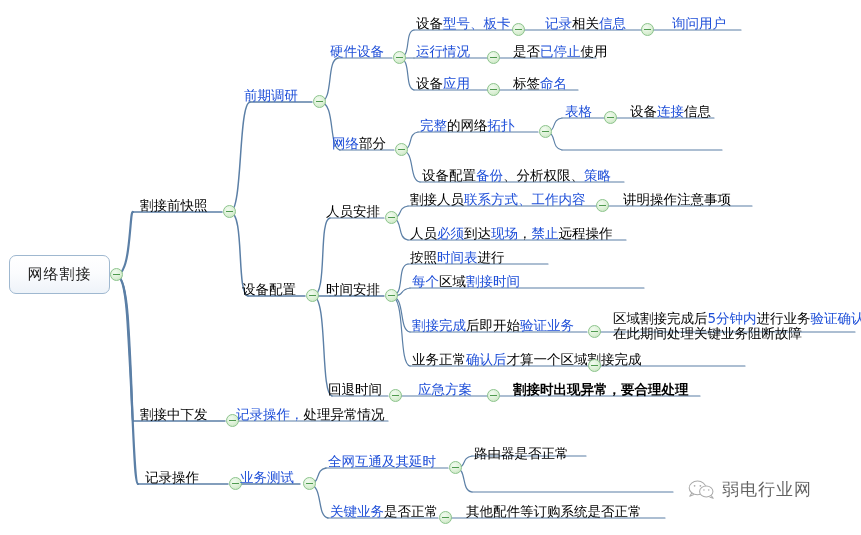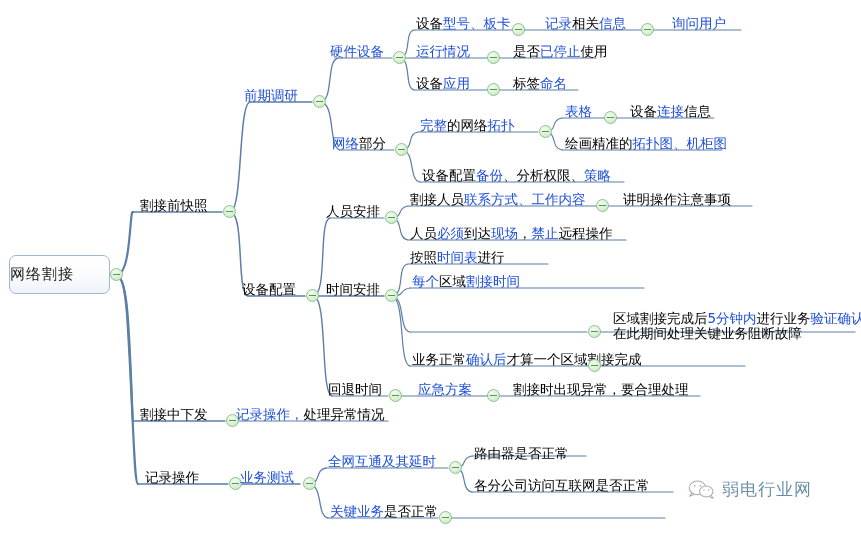--- a/index.html
+++ b/index.html
@@ -12,37 +12,37 @@
   svg.wires{position:absolute;left:0;top:0;width:861px;height:535px;pointer-events:none;}
   .node{position:absolute;white-space:nowrap;font-size:13.5px;line-height:16px;color:#000;}
   .node .r{color:#1d4ed8;}
   .node .k{color:#000000;}
   
   #root-node{
     position:absolute;left:9px;top:255px;width:101px;height:39px;
     border:1px solid #9fb8d0;border-radius:7px;
     background:linear-gradient(180deg,#ffffff 0%,#fbfcfe 45%,#eef3f9 100%);
     box-sizing:border-box;
-    display:flex;align-items:center;
+    display:flex;align-items:center;justify-content:center;
     font-size:15px;color:#1a1a1a;letter-spacing:1px;
   }
   
   .tog{
     position:absolute;width:13px;height:13px;border-radius:50%;
     border:1px solid #8cc48c;
     background:radial-gradient(circle at 38% 32%,#f2fbf0 0%,#dcf0d6 55%,#bfe0b6 100%);
     box-sizing:border-box;
   }
   .tog:after{
     content:"";position:absolute;left:2px;top:5px;width:7px;height:1px;
     background:#4f9a4f;
   }
   .wm{position:absolute;left:688px;top:478px;display:flex;align-items:center;gap:7px;opacity:.62;}
   .wm .logo{width:27px;height:21px;position:relative;}
-  .wm .wtxt{font-size:17px;color:#0c4a6e;letter-spacing:1px;font-family:"DejaVu Sans","Liberation Sans",sans-serif;}
+  .wm .wtxt{font-size:17px;color:#000000;letter-spacing:1px;font-family:"DejaVu Sans","Liberation Sans",sans-serif;}
   .twoline{line-height:15px;}
 </style>
 </head>
 <body>
 
 <div id="stage">
 
   <svg class="wires" viewBox="0 0 861 535">
     <g fill="none" stroke="#5b7fa6" stroke-linecap="round">
 
@@ -196,23 +196,20 @@
   <div class="tog" style="left:539px;top:125px;"></div>
 
   <div class="node" style="left:565px;top:103px;">
     <span class="r">表格</span>
   </div>
   <div class="tog" style="left:604px;top:111px;"></div>
   <div class="node" style="left:630px;top:103px;">
     <span class="k">设备</span><span class="r">连接</span><span class="k">信息</span>
   </div>
 
-  <div class="node" style="left:565px;top:135px;">
-    <span class="k">绘画精准的</span><span class="r">拓扑图、机柜图</span>
-  </div>
 
   <div class="node" style="left:422px;top:167px;">
     <span class="k">设备配置</span><span class="r">备份</span><span class="k">、分析权限、</span><span class="r">策略</span>
   </div>
 
   <div class="node" style="left:326px;top:203px;">
     <span class="k">人员安排</span>
   </div>
   <div class="tog" style="left:385px;top:211px;"></div>
 
@@ -239,65 +236,68 @@
   </div>
 
   <div class="node" style="left:410px;top:249px;">
     <span class="k">按照</span><span class="r">时间表</span><span class="k">进行</span>
   </div>
 
   <div class="node" style="left:412px;top:273px;">
     <span class="r">每个</span><span class="k">区域</span><span class="r">割接时间</span>
   </div>
 
+  <div class="node" style="left:412px;top:317px;">
+    <span class="r">割接完成</span><span class="k">后即开始</span><span class="r">验证业务</span>
+  </div>
   <div class="tog" style="left:588px;top:325px;"></div>
 
   <div class="node twoline" style="left:613px;top:311px;">
     <div><span class="k">区域割接完成后</span><span class="r">5分钟内</span><span class="k">进行业务</span><span class="r">验证确认，</span></div>
     <div class="k">在此期间处理关键业务阻断故障</div>
   </div>
 
   <div class="node" style="left:412px;top:351px;">
     <span class="k">业务正常</span><span class="r">确认后</span><span class="k">才算一个区域割接完成</span>
   </div>
   <div class="tog" style="left:588px;top:359px;"></div>
 
   <div class="node" style="left:418px;top:381px;">
     <span class="r">应急方案</span>
   </div>
   <div class="tog" style="left:487px;top:389px;"></div>
-  <div class="node" style="left:513px;top:381px;">
+  <div class="node" style="left:513px;top:381px;font-weight:bold;">
     <span class="k">割接时出现异常，要合理处理</span>
   </div>
 
   <div class="node" style="left:236px;top:406px;">
     <span class="r">记录操作，</span><span class="k">处理异常情况</span>
   </div>
 
   <div class="node" style="left:240px;top:469px;">
     <span class="r">业务测试</span>
   </div>
   <div class="tog" style="left:303px;top:477px;"></div>
 
   <div class="node" style="left:328px;top:453px;">
     <span class="r">全网互通及其延时</span>
   </div>
   <div class="tog" style="left:449px;top:461px;"></div>
 
   <div class="node" style="left:474px;top:445px;">
     <span class="k">路由器是否正常</span>
   </div>
-  <div class="node" style="left:474px;top:477px;">
-    <span class="k">各分公司访问互联网是否正常</span>
-  </div>
 
   <div class="node" style="left:330px;top:503px;">
     <span class="r">关键业务</span><span class="k">是否正常</span>
   </div>
   <div class="tog" style="left:439px;top:511px;"></div>
+  <div class="node" style="left:466px;top:503px;">
+    <span class="k">其他配件等订购系统是否正常</span>
+  </div>
 
   <div class="wm">
     <span class="logo">
       <svg viewBox="0 0 34 26" width="27" height="21">
         <ellipse cx="12" cy="11" rx="10.5" ry="8.6" fill="none" stroke="#777" stroke-width="1.3"></ellipse>
         <path d="M5,17 L2.2,21.5 L7.4,19.4" fill="none" stroke="#777" stroke-width="1.3" stroke-linejoin="round"></path>
         <circle cx="8.3" cy="8.3" r="1.1" fill="#777"></circle>
         <circle cx="15.6" cy="8.3" r="1.1" fill="#777"></circle>
         <ellipse cx="23" cy="15.5" rx="8.4" ry="6.9" fill="#fff" stroke="#777" stroke-width="1.3"></ellipse>
         <path d="M29.2,20.5 L31.7,24.2 L27.2,22.4" fill="none" stroke="#777" stroke-width="1.3" stroke-linejoin="round"></path>

